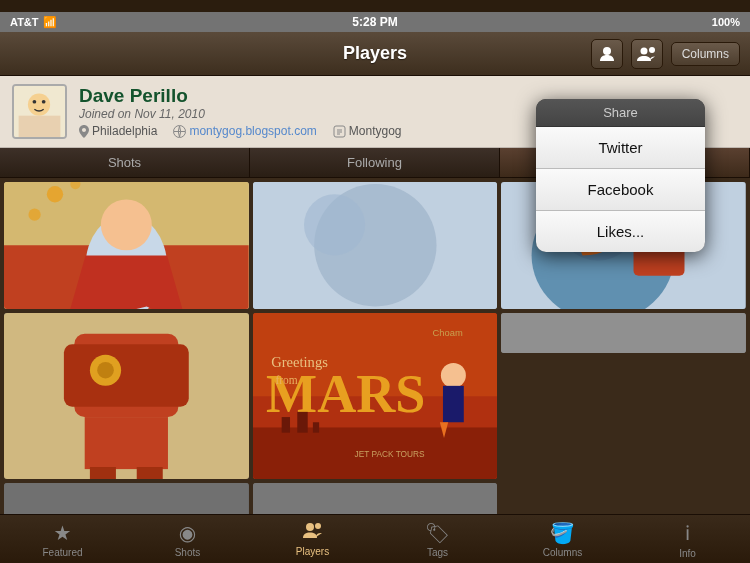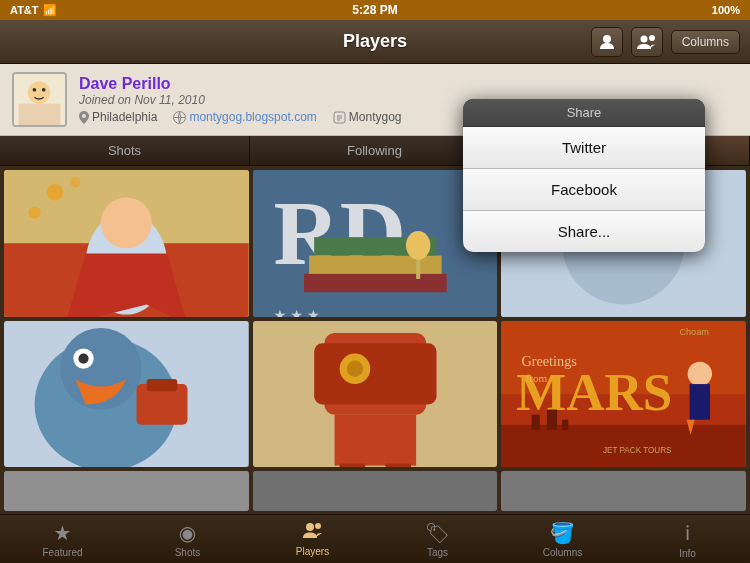--- a/index.html
+++ b/index.html
@@ -7,29 +7,30 @@
       width: 750px;
       height: 563px;
       font-family: -apple-system, 'Helvetica Neue', Arial, sans-serif;
       background: #2b1d0e;
       overflow: hidden;
       position: relative;
     }
 
     
     #status-bar {
-      background: #a16207;
+      background: #737373;
       height: 20px;
       display: flex;
       align-items: center;
       justify-content: space-between;
       padding: 0 10px;
       color: white;
       font-size: 11px;
       font-weight: bold;
+      margin-top: 12px;
     }
     .status-left { display: flex; align-items: center; gap: 5px; }
     .status-center { position: absolute; left: 50%; transform: translateX(-50%); font-size: 12px; font-weight: bold; }
     .status-right { display: flex; align-items: center; gap: 4px; font-size: 11px; }
 
     
     #nav-bar {
       background: linear-gradient(to bottom, #5a4a3a, #3d2e1e);
       height: 44px;
       display: flex;
@@ -89,22 +90,22 @@
       border: 2px solid #aaa;
       border-radius: 4px;
       background: #f0e8d0;
       display: flex;
       align-items: center;
       justify-content: center;
       overflow: hidden;
       font-size: 28px;
     }
     .profile-info h2 {
-      color: #6d28d9;
-      font-size: 16px;
+      color: #14532d;
+      font-size: 19px;
       font-weight: bold;
     }
     .profile-info .joined {
       color: #666;
       font-size: 12px;
       font-style: italic;
     }
     .profile-meta {
       display: flex;
       gap: 16px;
@@ -185,21 +186,21 @@
       cursor: pointer;
     }
     .bottom-tab.active { color: #e8c080; }
     .bottom-tab-icon { font-size: 20px; }
 
     
     #share-popup {
       position: absolute;
       top: 99px;
       right: 45px;
-      width: 242px;
+      width: 169px;
       background: rgba(40,40,40,0.95);
       border-radius: 10px;
       overflow: hidden;
       box-shadow: 0 4px 20px rgba(0,0,0,0.7);
       z-index: 100;
     }
     .share-header {
       background: linear-gradient(to bottom, #555, #444);
       color: #ccc;
       text-align: center;
@@ -350,36 +351,20 @@
 
       <path d="M80 90 L60 160 L140 140 L180 160 L160 90" fill="#c03020"></path>
 
       <circle cx="120" cy="60" r="25" fill="#f5c090"></circle>
 
       <circle cx="50" cy="30" r="8" fill="#e8a020" opacity="0.8"></circle>
       <circle cx="70" cy="20" r="5" fill="#e8a020" opacity="0.6"></circle>
       <circle cx="30" cy="50" r="6" fill="#e8a020" opacity="0.7"></circle>
     </svg>
   </div>
-  <div class="thumb art-books">
-    <svg width="100%" height="100%" viewBox="0 0 240 160" preserveAspectRatio="xMidYMid slice">
-      <rect width="240" height="160" fill="#4a6a8a"></rect>
-
-      <text x="20" y="100" font-size="90" font-weight="900" fill="#e8e8e8" font-family="serif" opacity="0.9">RD</text>
-
-      <rect x="50" y="110" width="140" height="18" fill="#8a3030"></rect>
-      <rect x="55" y="92" width="130" height="18" fill="#c0a040"></rect>
-      <rect x="60" y="74" width="120" height="18" fill="#4a7a4a"></rect>
-
-      <rect x="160" y="85" width="4" height="30" fill="#c8b060"></rect>
-      <ellipse cx="162" cy="82" rx="12" ry="14" fill="#e8c060"></ellipse>
-
-      <text x="20" y="155" font-size="14" fill="#c8d0d8">★ ★ ★</text>
-    </svg>
-  </div>
   <div class="thumb" style="background:#b0c0d0;">
     <svg width="100%" height="100%" viewBox="0 0 240 160" preserveAspectRatio="xMidYMid slice">
       <rect width="240" height="160" fill="#c0d0e0"></rect>
 
       <circle cx="120" cy="80" r="60" fill="#90a8c0" opacity="0.5"></circle>
       <circle cx="80" cy="60" r="30" fill="#a0b8d0" opacity="0.6"></circle>
     </svg>
   </div>
 
   <div class="thumb">
@@ -458,21 +443,21 @@
     </svg>
   </div>
 </div>
 
 <div id="popup-overlay"></div>
 
 <div id="share-popup">
   <div class="share-header">Share</div>
   <div class="share-item">Twitter</div>
   <div class="share-item">Facebook</div>
-  <div class="share-item">Share...</div>
+  <div class="share-item">Likes...</div>
 </div>
 
 <div id="bottom-bar">
   <div class="bottom-tab">
     <span class="bottom-tab-icon">★</span>
     <span>Featured</span>
   </div>
   <div class="bottom-tab">
     <span class="bottom-tab-icon">◉</span>
     <span>Shots</span>

